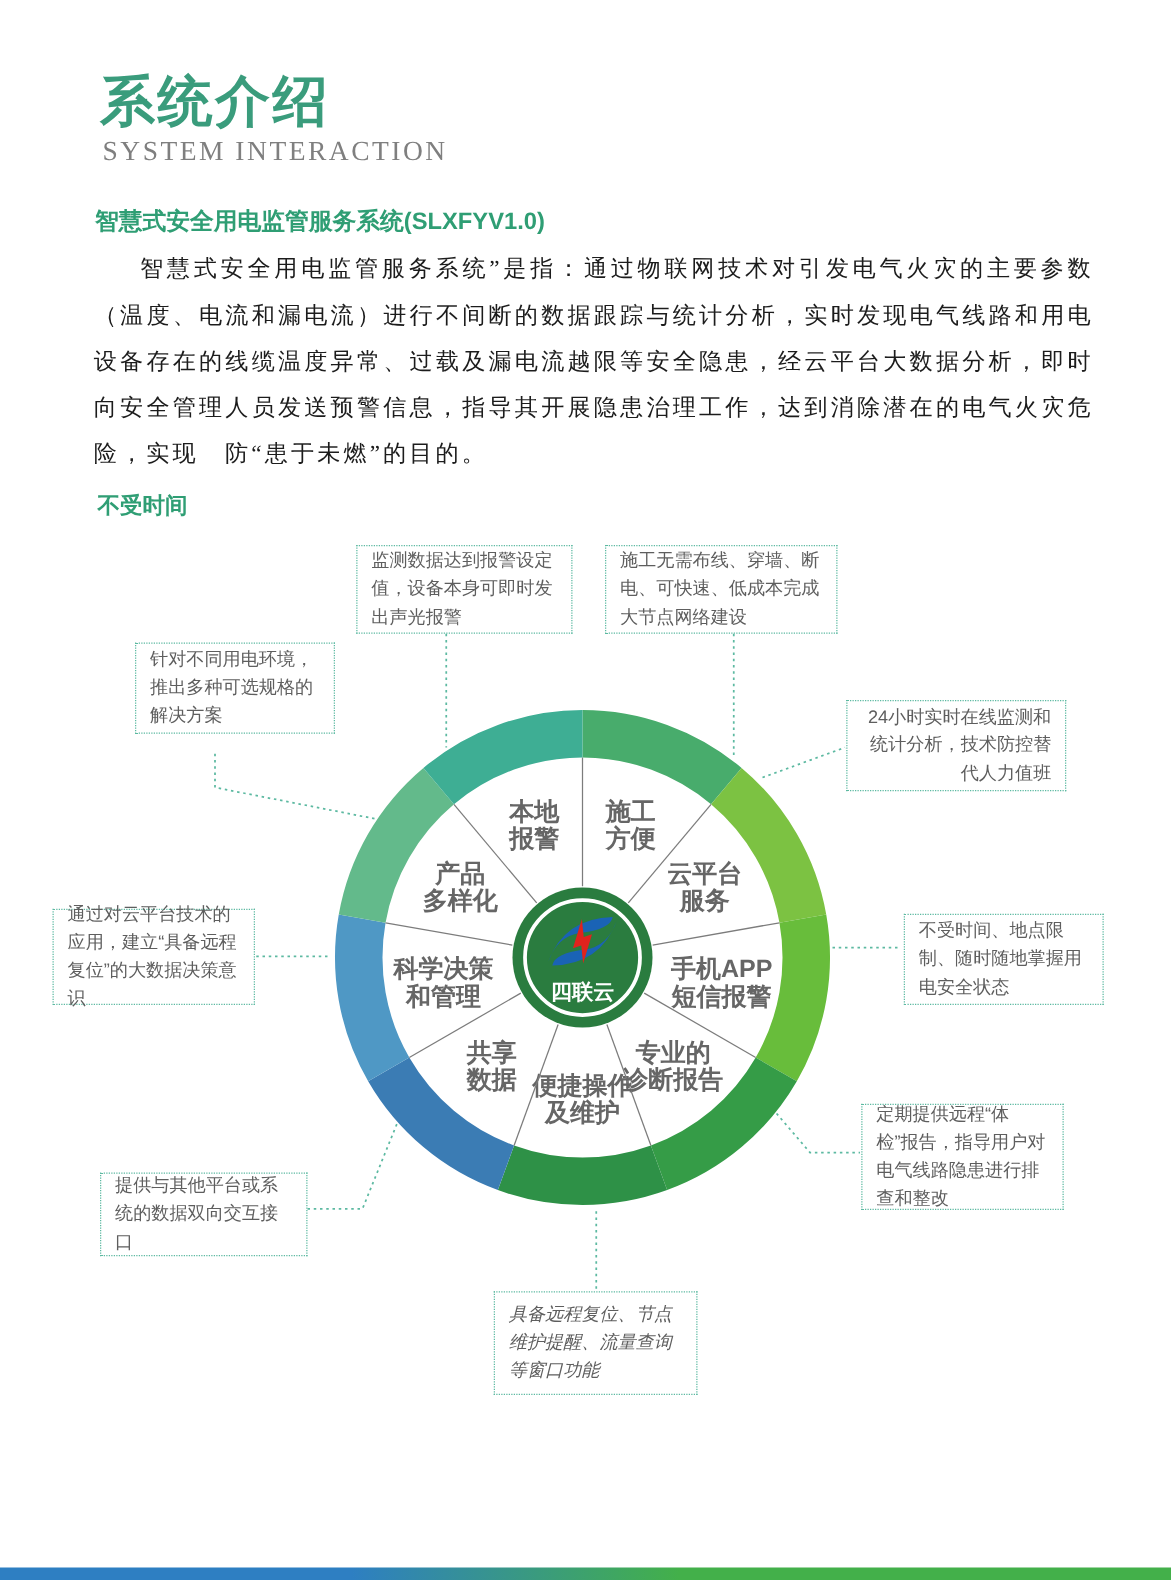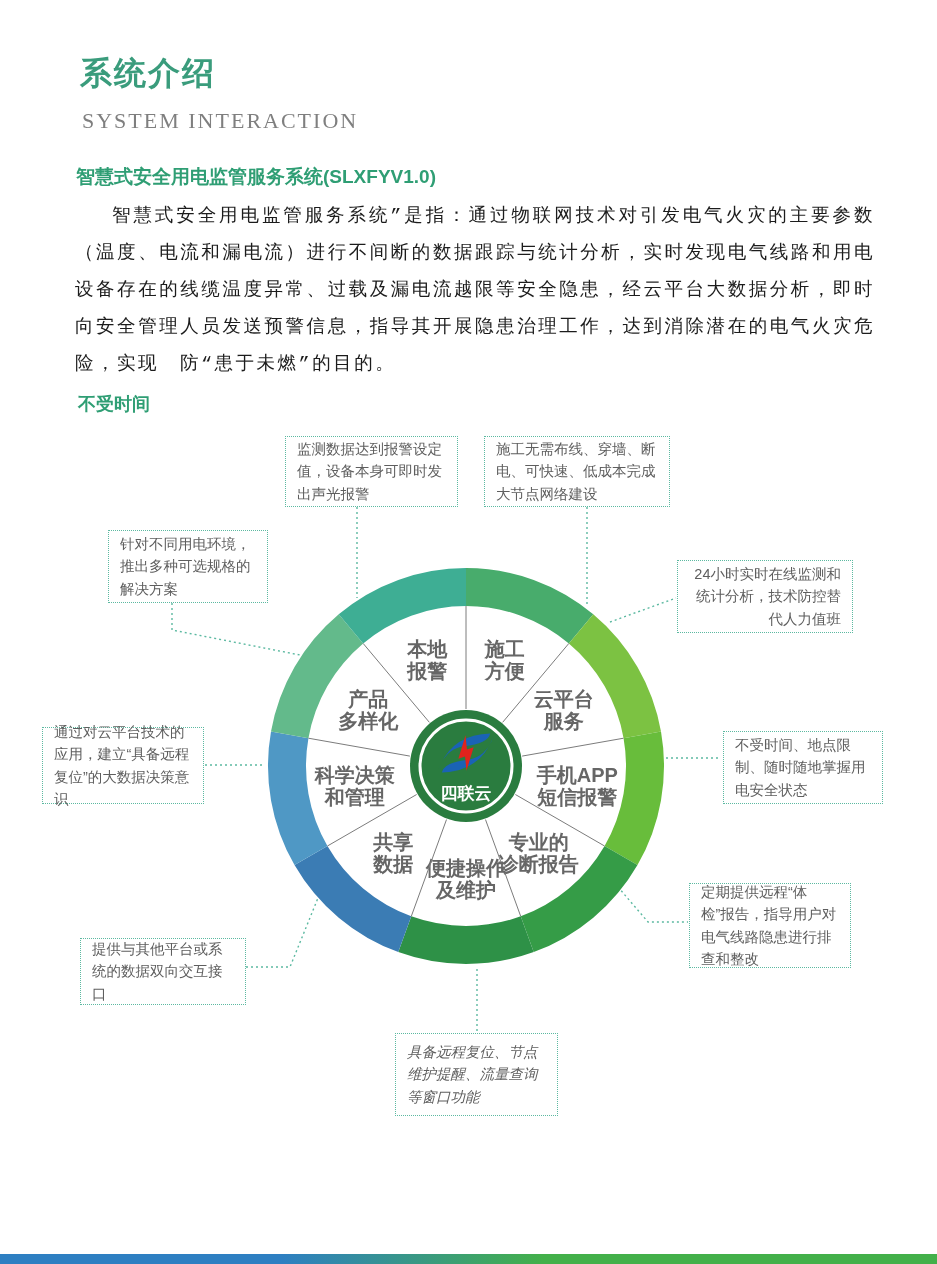--- a/index.html
+++ b/index.html
@@ -1,36 +1,36 @@
 <!DOCTYPE html>
 <html style="--title-green: #3a9c7c; --heading-green: #2f9e74; --callout-teal: #5cb9a1; --wheel-center-green: #2a7c3f; --logo-blue: #1a63b5; --logo-red: #e0231d; --footer-blue: #2e7fc2; --footer-green: #43b04a;"><head>
 <meta charset="utf-8">
 <style>
   html,body{margin:0;padding:0;background:#fff;}
   .page{position:relative;width:937px;height:1264px;background:#fff;overflow:hidden;
         font-family:"Liberation Sans",sans-serif;}
-  .title{position:absolute;left:80px;top:52px;margin:0;font-size:32px;font-weight:bold;
+  .title{position:absolute;left:80px;top:52px;margin:0;font-size:44px;font-weight:bold;
          color:var(--title-green,#3a9c7c);letter-spacing:2px;}
   .subtitle{position:absolute;left:82px;top:108px;font-family:"Liberation Serif",serif;
             font-size:22px;color:#7f7f7f;letter-spacing:2px;}
   .sys-heading{position:absolute;left:76px;top:164px;margin:0;font-size:19px;font-weight:bold;
                color:var(--heading-green,#2f9e74);text-align:center;}
   .intro{position:absolute;left:75px;top:198px;width:800px;margin:0;
-         font-family:Liberation Mono, monospace;font-size:18.5px;line-height:37px;
+         font-family:Liberation Serif, serif;font-size:18.5px;line-height:37px;
          letter-spacing:2.5px;color:#1c1c1c;text-align:justify;text-indent:2em;}
   .feat-heading{position:absolute;left:78px;top:392px;margin:0;font-size:18px;font-weight:bold;
                 color:var(--heading-green,#2f9e74);}
   .diagram{position:absolute;left:0;top:430px;width:937px;height:700px;}
   .wheel-svg{position:absolute;left:0;top:0;}
   .callout{position:absolute;border:1px dotted var(--callout-teal,#5cb9a1);
            color:#5e5e5e;font-size:14.5px;line-height:1.55;padding:9px 11px;
            box-sizing:border-box;display:flex;align-items:center;background:#fff0;}
   .c1{left:285px;top:6px;width:173px;height:71px;}
   .c2{left:484px;top:6px;width:186px;height:71px;}
-  .c3{left:108px;top:100px;width:160px;height:73px;}
+  .c3{left:108px;top:84px;width:160px;height:73px;}
   .c4{left:677px;top:130px;width:176px;height:73px;text-align:right;}
   .c5{left:42px;top:297px;width:162px;height:77px;}
   .c6{left:723px;top:301px;width:160px;height:73px;}
   .c7{left:80px;top:508px;width:166px;height:67px;}
   .c8{left:689px;top:453px;width:162px;height:85px;}
   .c9{left:395px;top:603px;width:163px;height:83px;font-style:italic;}
   .footer-bar{position:absolute;left:0;bottom:0;width:937px;height:10px;
       background:linear-gradient(90deg,var(--footer-blue,#2e7fc2) 0%,var(--footer-blue,#2e7fc2) 30%,
                  var(--footer-green,#43b04a) 58%,var(--footer-green,#43b04a) 100%);}
 </style>

